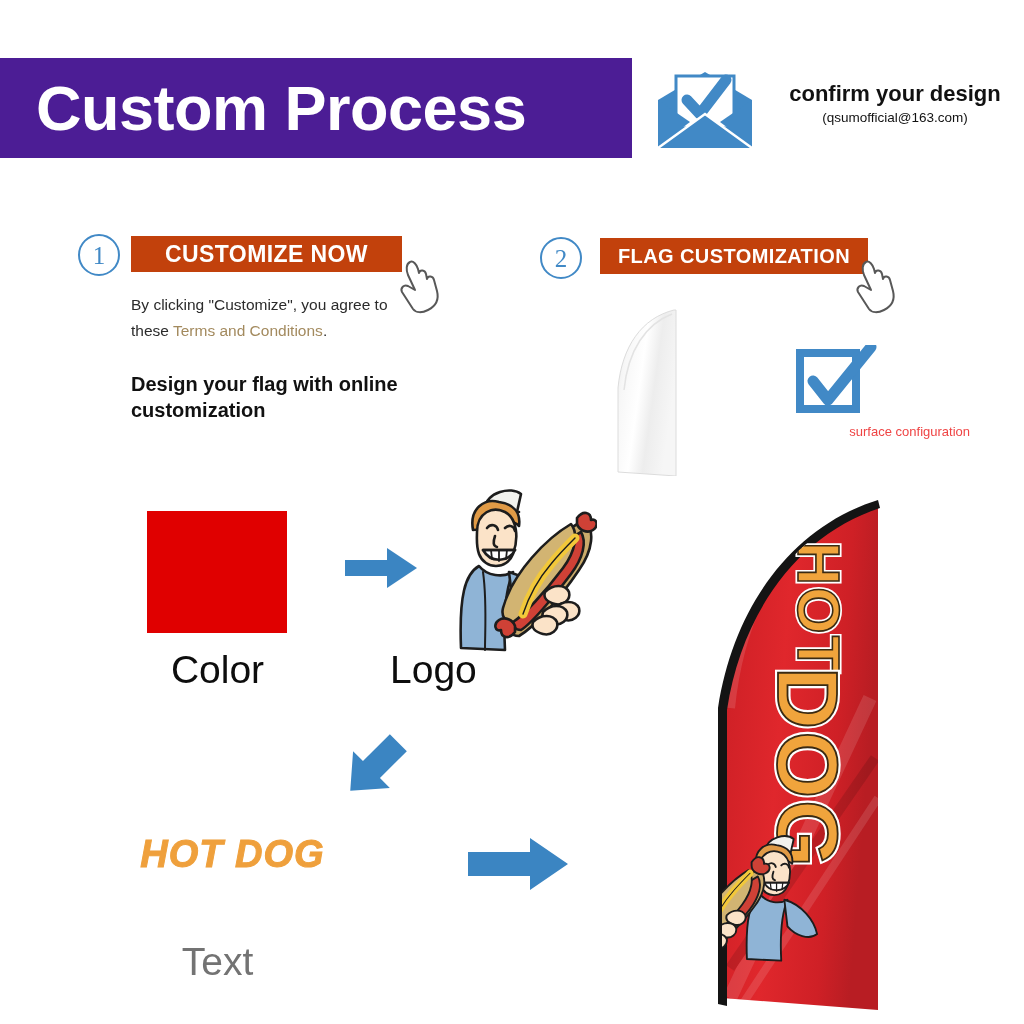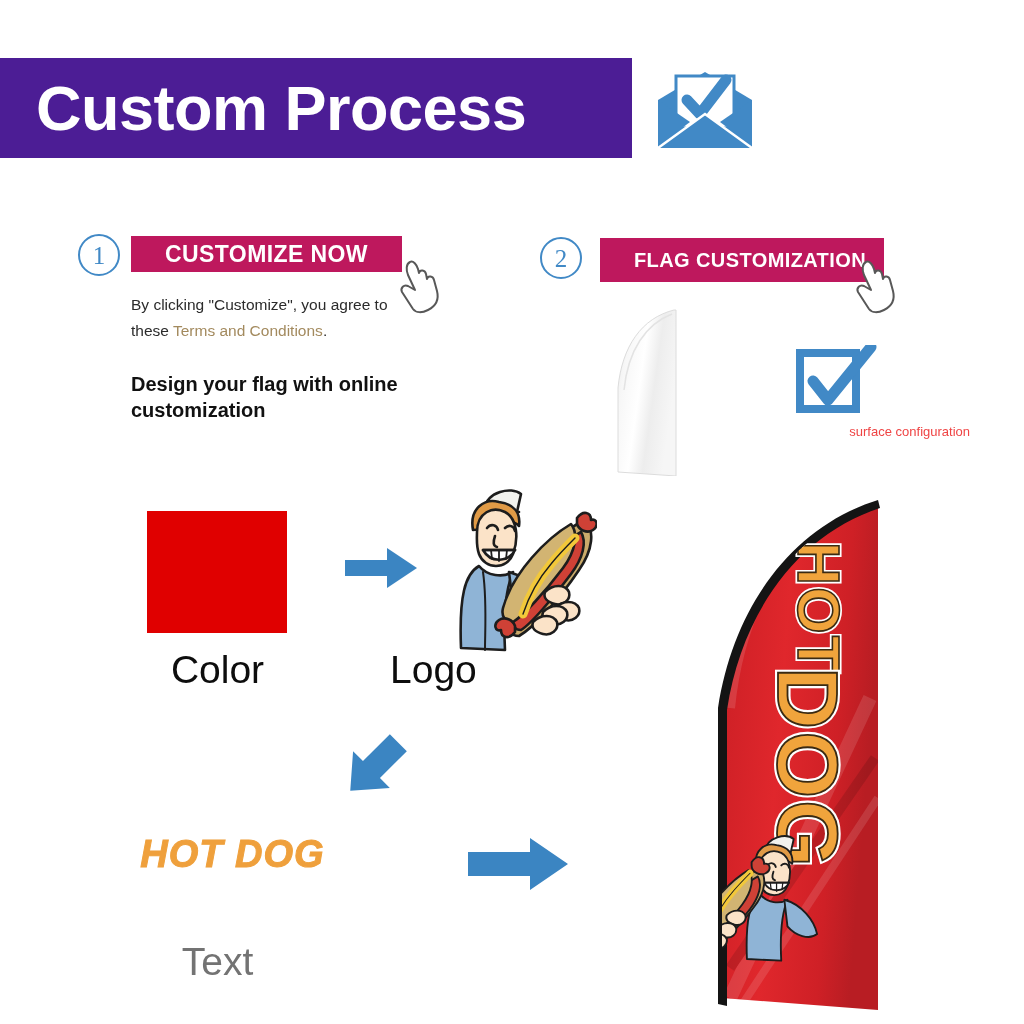--- a/index.html
+++ b/index.html
@@ -85,43 +85,42 @@
     align-items: center;
     justify-content: center;
     line-height: 1;
     font-family: "Liberation Serif", serif;
   }
   #step-1-num { left: 78px; top: 234px; }
   #step-2-num { left: 540px; top: 237px; }
 
   .step-btn {
     position: absolute;
-    background: #be185d;
+    background: #c2410c;
     color: #ffffff;
     display: flex;
     align-items: center;
     justify-content: center;
     font-weight: bold;
     letter-spacing: 0.4px;
     white-space: nowrap;
   }
   #btn-customize-now {
     left: 131px;
     top: 236px;
     width: 271px;
     height: 36px;
     font-size: 23px;
   }
   #btn-flag-customization {
     left: 600px;
     top: 238px;
     width: 268px;
-    height: 44px;
+    height: 36px;
     font-size: 20px;
-    padding-left: 16px;
   }
 
   .cursor-hand {
     position: absolute;
     width: 48px;
     height: 56px;
   }
   #cursor-1 { left: 396px; top: 258px; }
   #cursor-2 { left: 852px; top: 258px; }
 
@@ -277,20 +276,24 @@
 
       <rect x="26" y="6" width="58" height="52" fill="#ffffff" stroke="#4189c6" stroke-width="3"></rect>
 
       <path d="M37 30 L50 44 L76 10" fill="none" stroke="#4189c6" stroke-width="11" stroke-linecap="round" stroke-linejoin="round"></path>
 
       <path d="M8 78 L55 44 L102 78 Z" fill="#4189c6"></path>
       <path d="M8 30 L40 52 L8 76 Z" fill="#4189c6"></path>
       <path d="M102 30 L70 52 L102 76 Z" fill="#4189c6"></path>
       <path d="M8 78 L55 44 L102 78" fill="none" stroke="#ffffff" stroke-width="2.5"></path>
     </svg>
+  </div>
+  <div id="confirm-text-wrap">
+    <div id="confirm-title">confirm your design</div>
+    <div id="confirm-email">(qsumofficial@163.com)</div>
   </div>
 </div>
 
 <div class="step-num" id="step-1-num">1</div>
 
 <div class="step-btn" id="btn-customize-now">CUSTOMIZE NOW</div>
 
 <div class="cursor-hand" id="cursor-1">
   <svg viewBox="0 0 48 56" width="48" height="56">
     <path d="M14 4 C10 6 10 12 12 17 L19 32 L12 28 C8 26 4 30 6 34 L17 51 C20 55 26 55 32 52 C40 48 43 41 41 33 L38 22 C37 18 32 17 31 21 L30 16 C29 12 24 11 23 15 L22 11 C21 7 17 2 14 4 Z" fill="#ffffff" stroke="#585858" stroke-width="2" stroke-linejoin="round"></path>

